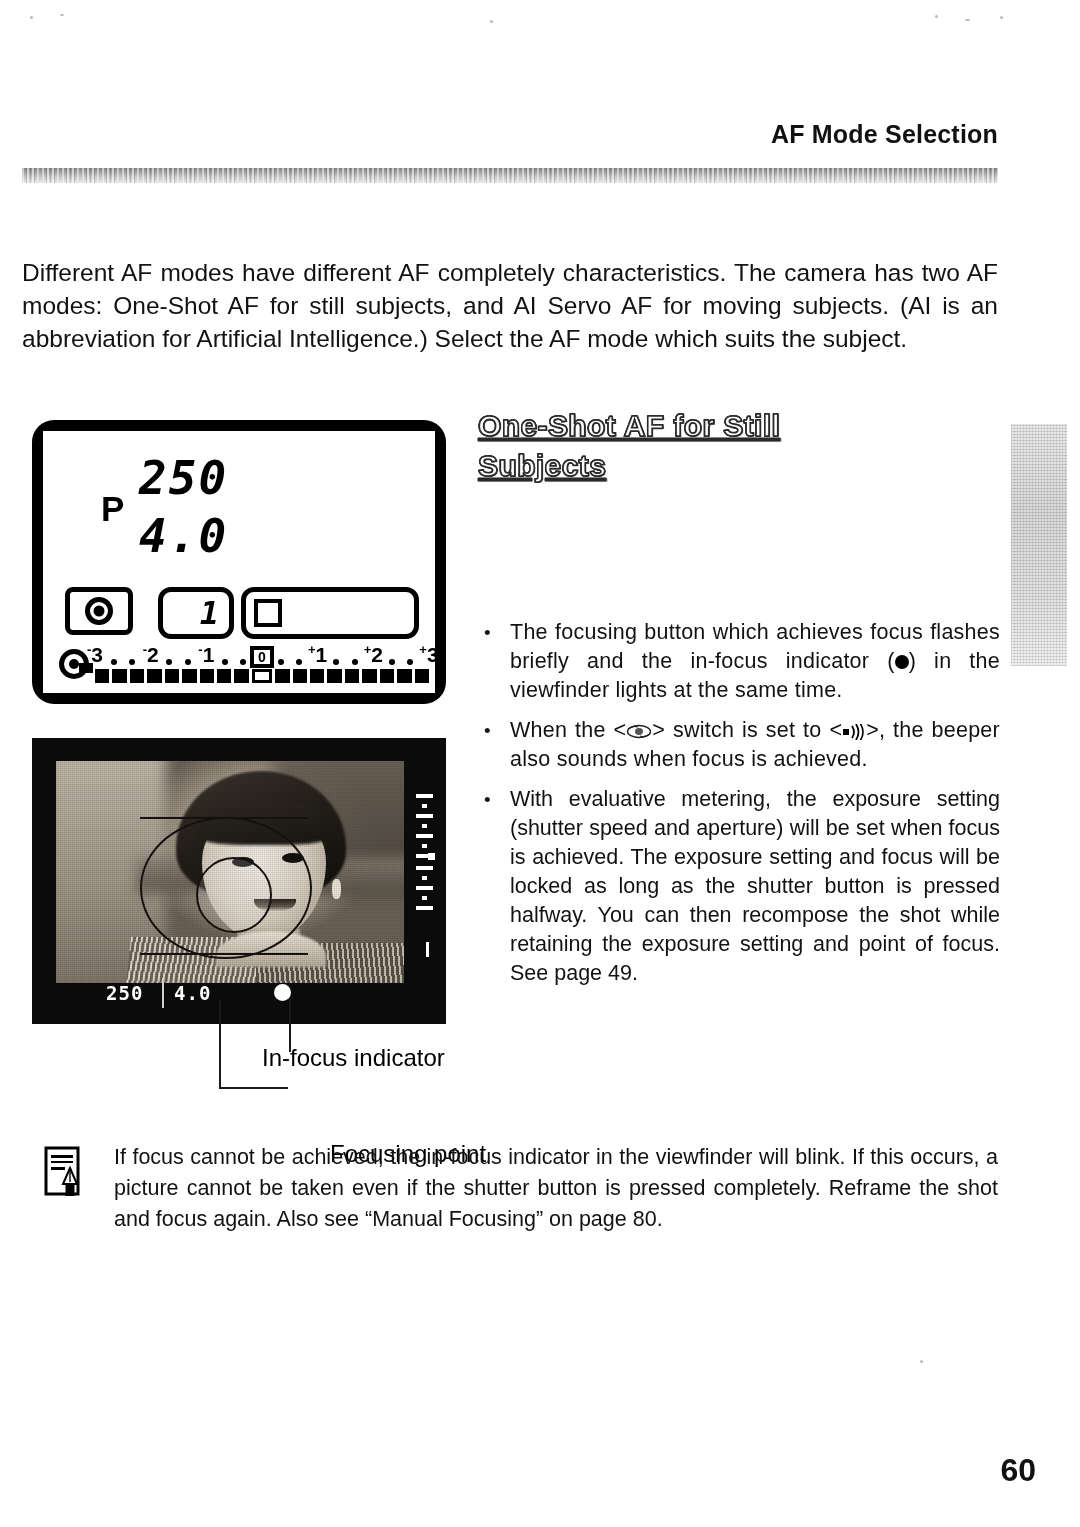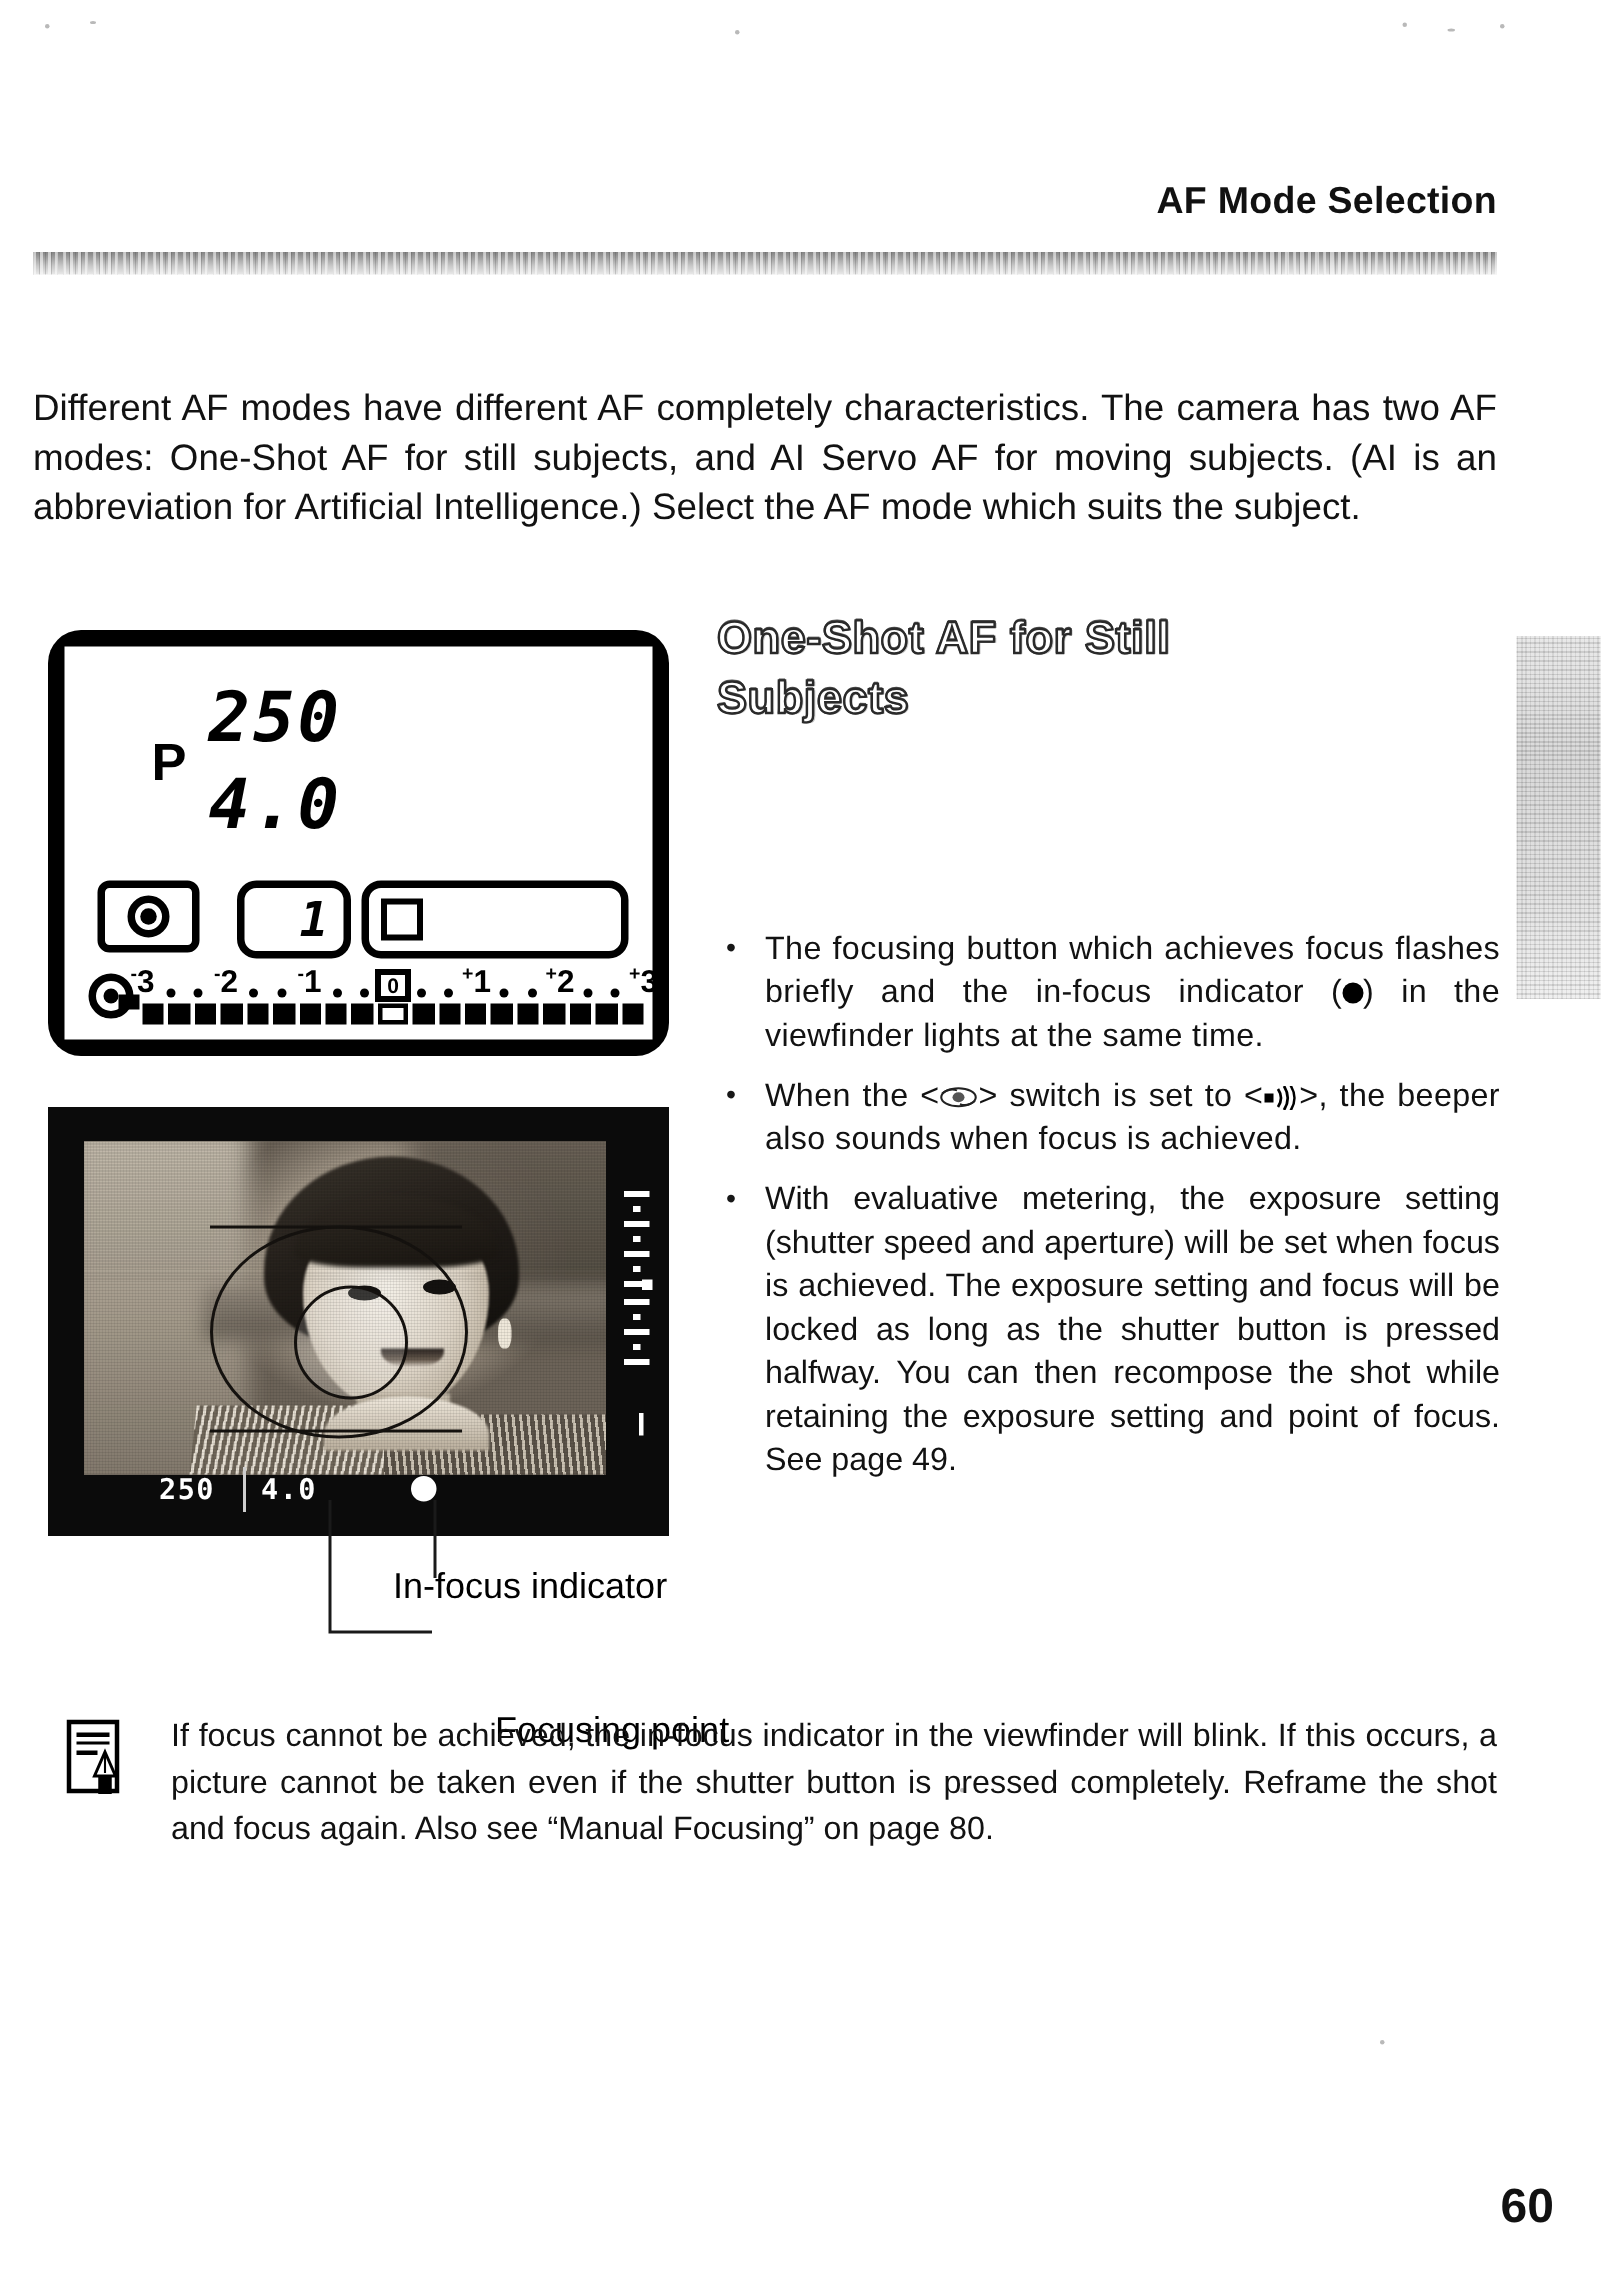--- a/index.html
+++ b/index.html
@@ -72,20 +72,21 @@
     left: 22px;
     top: 204px;
     font-size: 39px;
   }
   #heading-one-shot {
     left: 478px;
     top: 406px;
     font-size: 30px;
     line-height: 40px;
     width: 340px;
+    text-decoration: underline;
   }
 
   
   .body-text {
     position: absolute;
     font-size: 24.5px;
     line-height: 33px;
     text-align: justify;
     color: #121212;
   }

